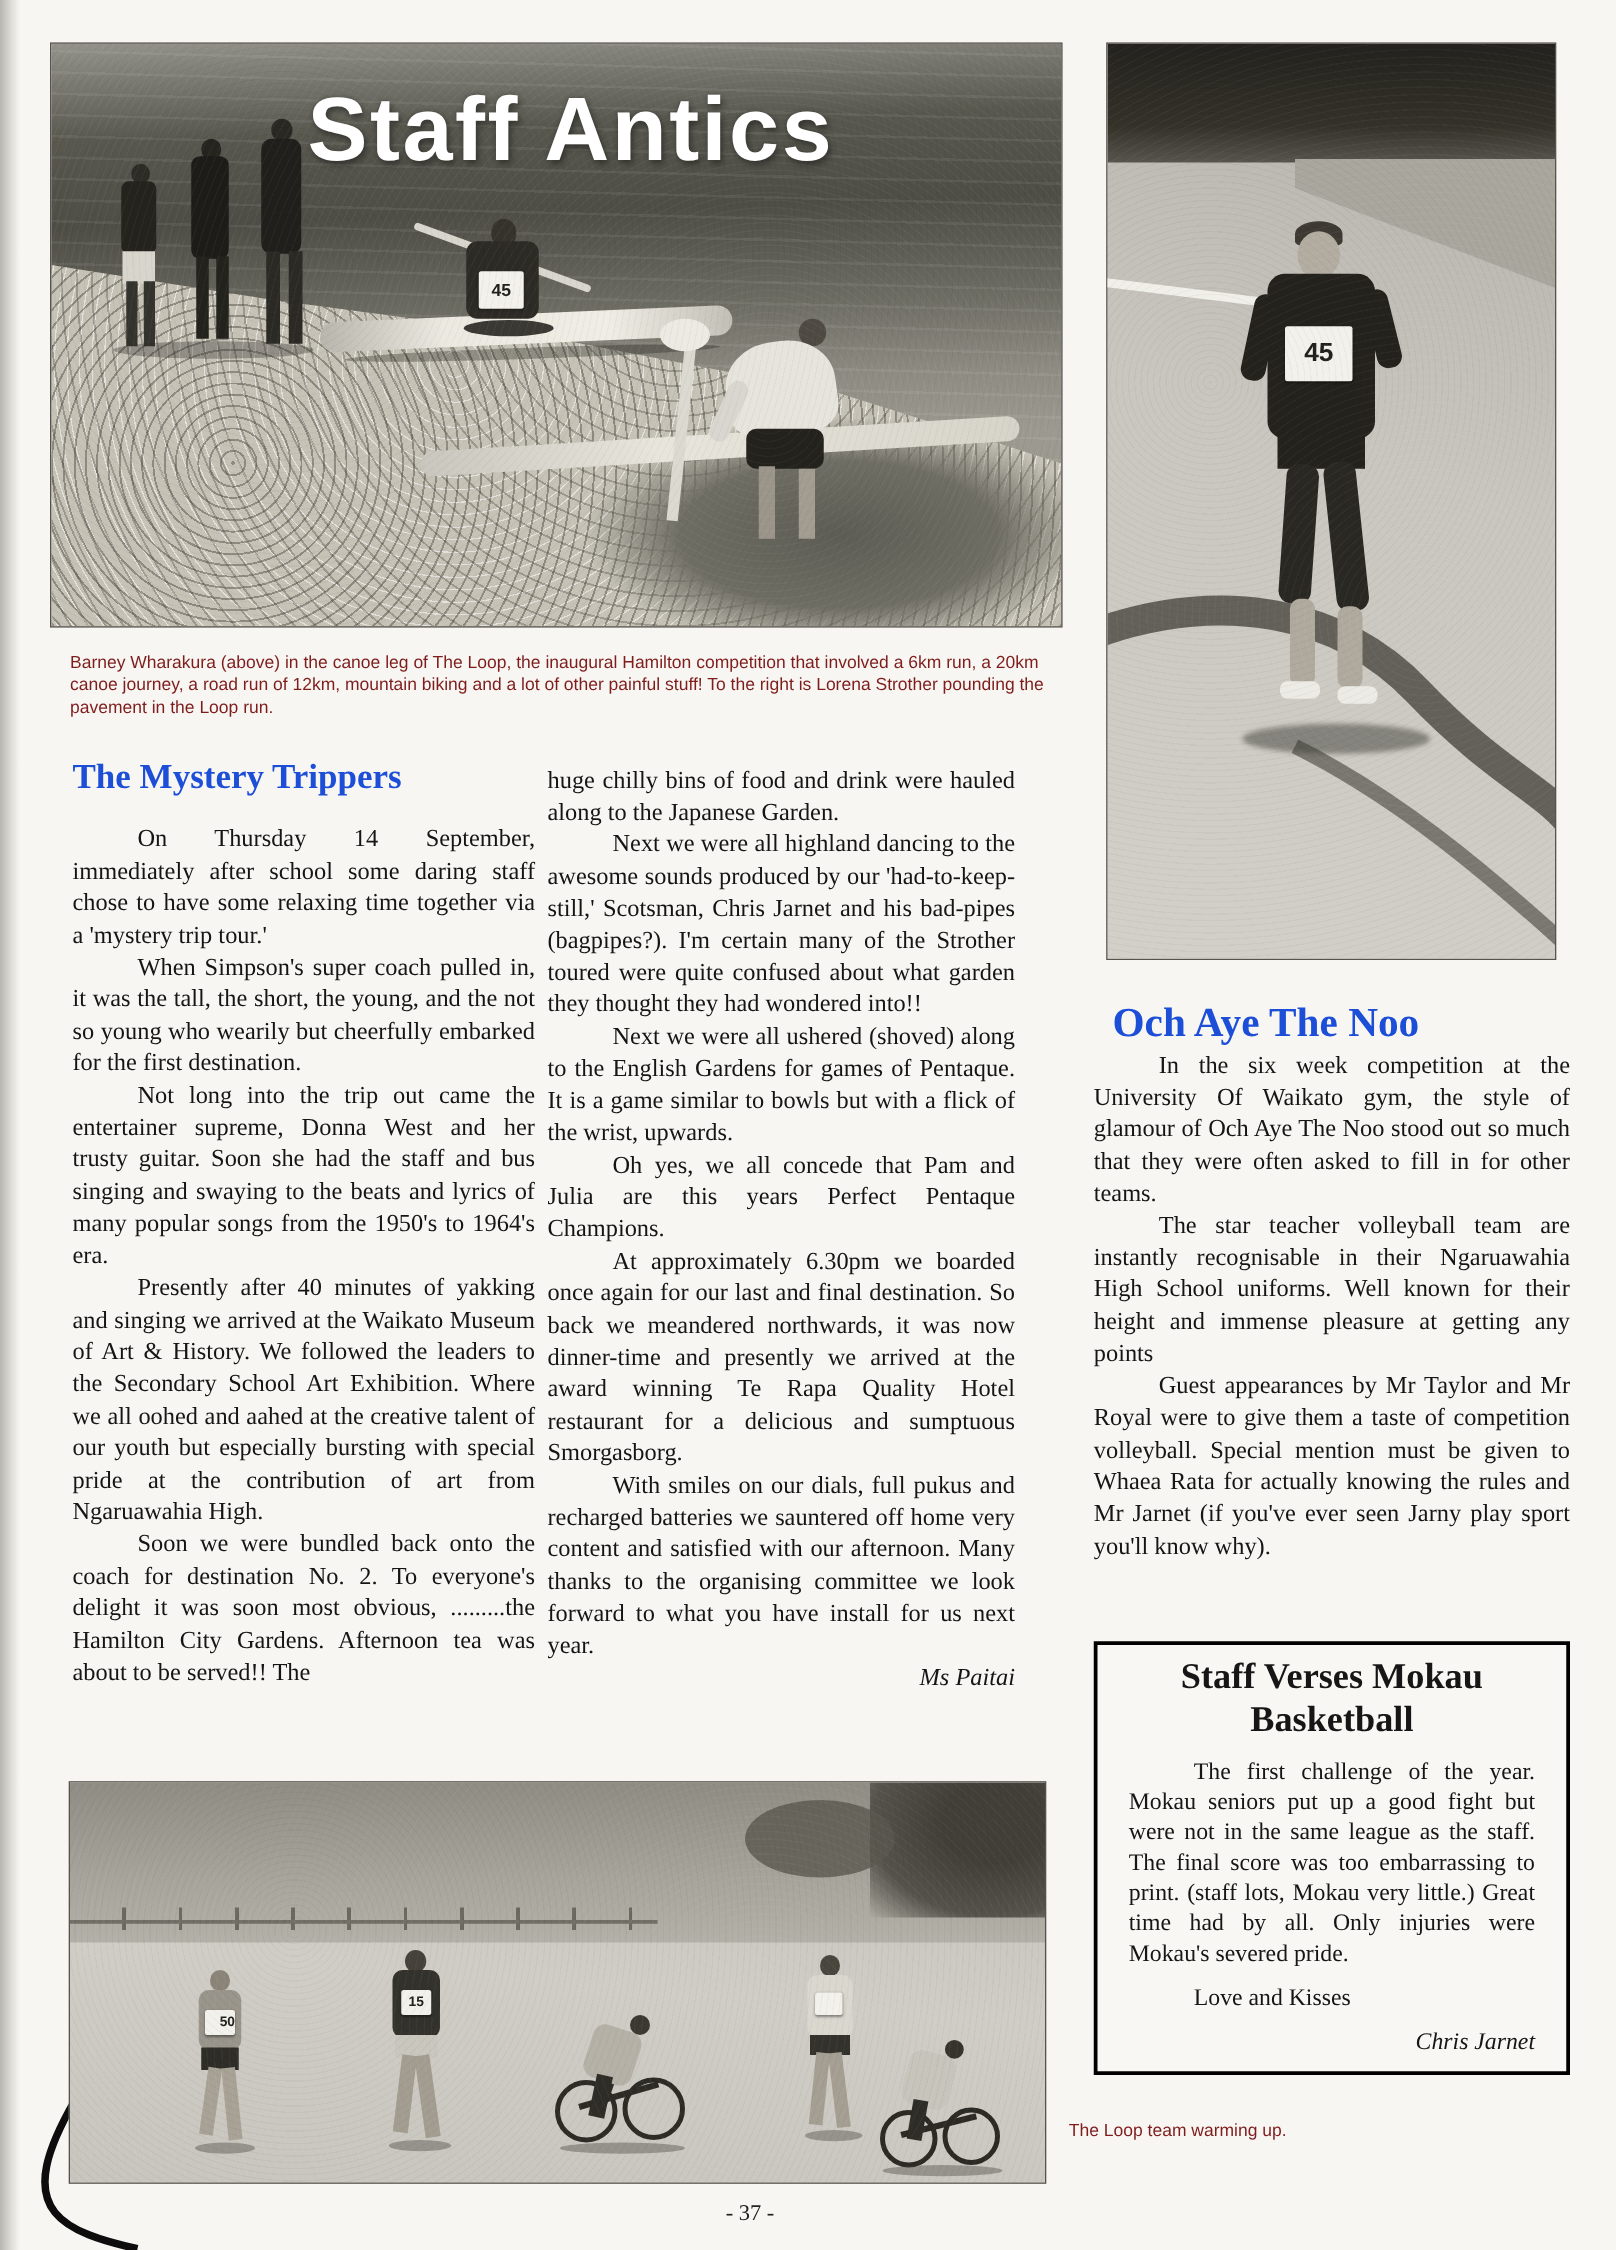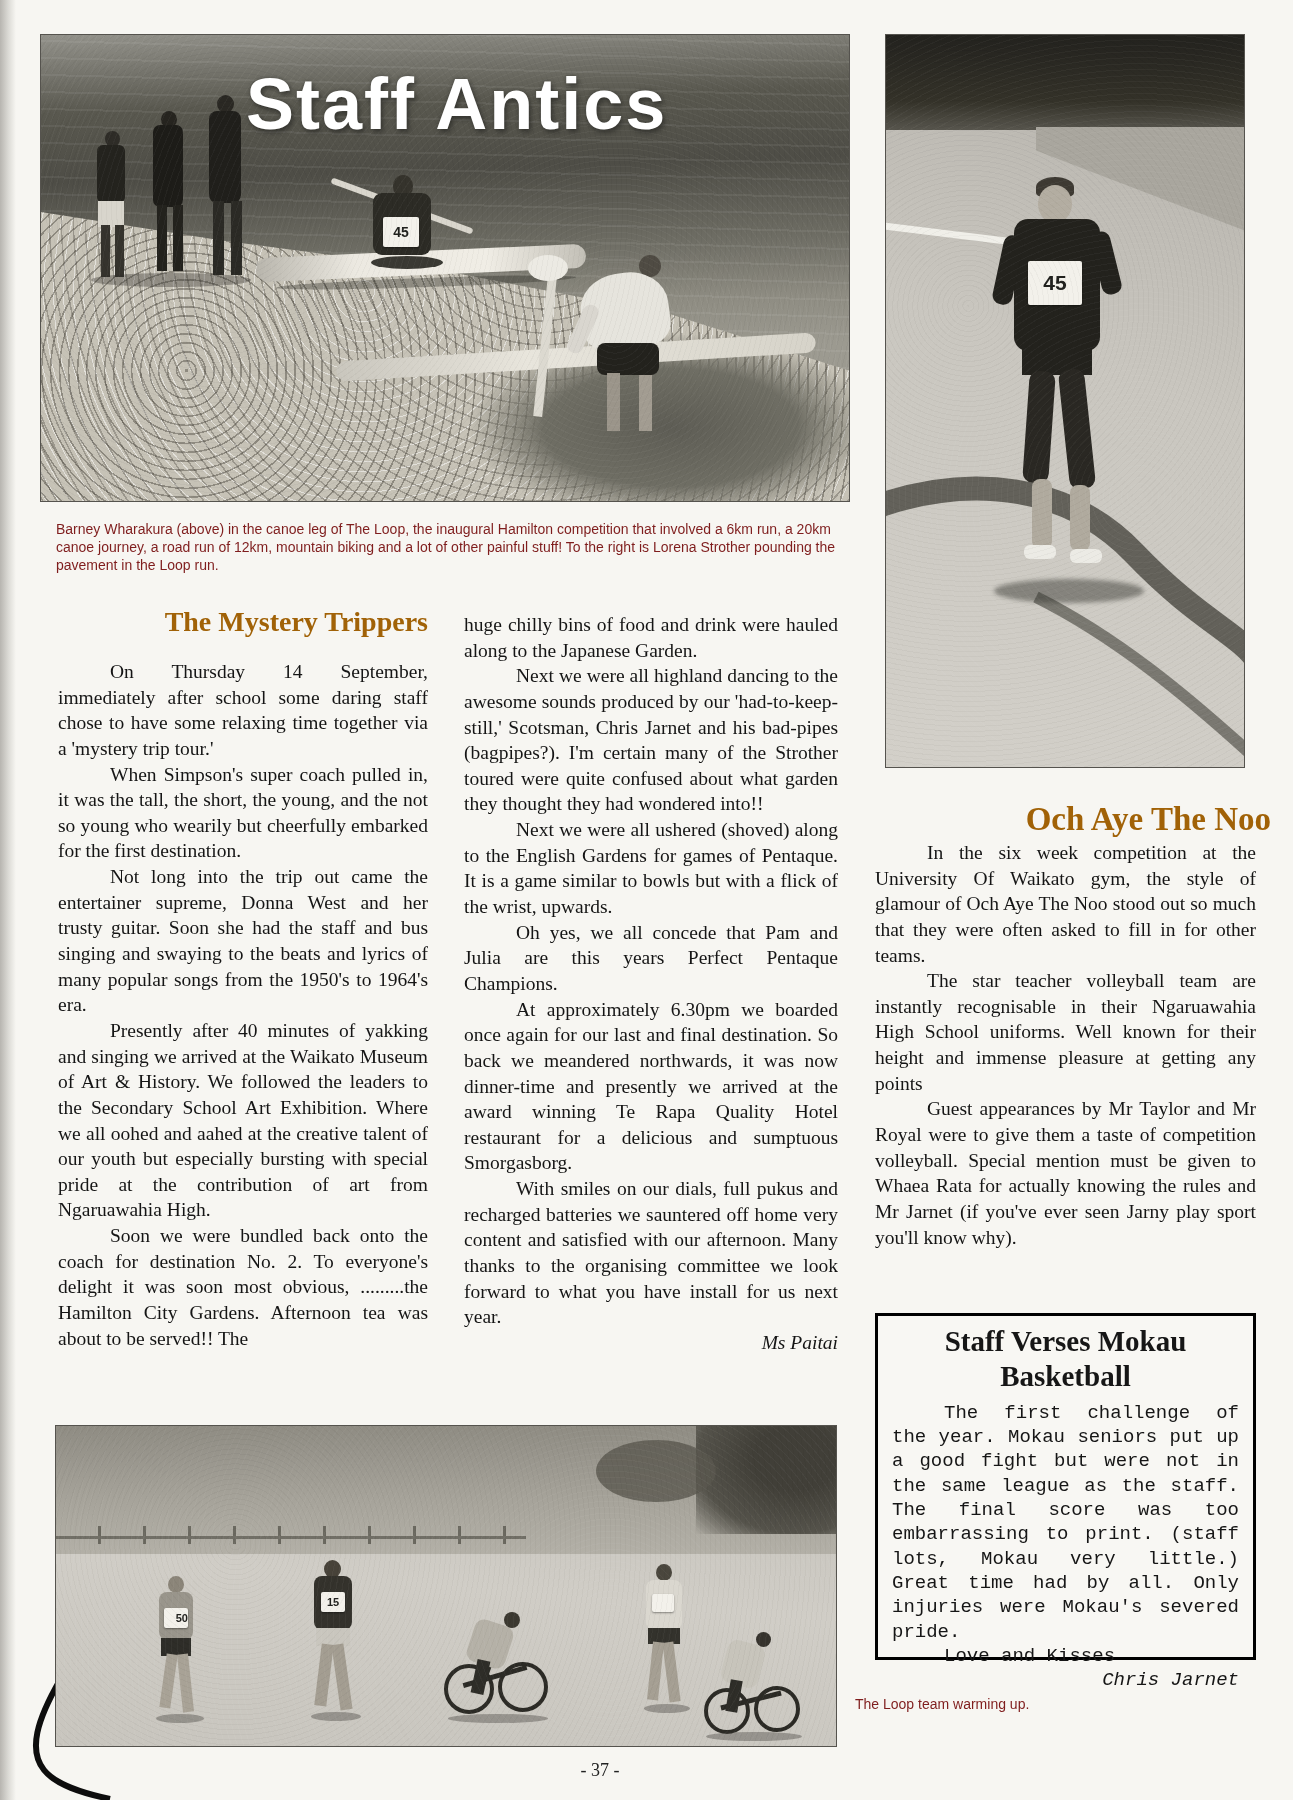--- a/index.html
+++ b/index.html
@@ -5,36 +5,36 @@
   html,body{margin:0;padding:0;}
   body{width:1293px;height:1800px;background:#f7f6f2;position:relative;overflow:hidden;
        font-family:"Liberation Serif", serif;color:#161616;}
   .abs{position:absolute;}
   .photo{position:absolute;border:1px solid #55534e;box-sizing:border-box;overflow:hidden;background:#c4c1ba;}
   .grain{position:absolute;inset:0;pointer-events:none;opacity:.5;
     background-image:
       repeating-radial-gradient(circle at 23% 37%, rgba(0,0,0,.06) 0 1px, transparent 1px 5px),
       repeating-radial-gradient(circle at 71% 63%, rgba(255,255,255,.07) 0 1px, transparent 1px 6px);}
   .caption{position:absolute;font-family:Liberation Sans, sans-serif;font-size:14px;line-height:1.3;color:#7f1d1d;}
-  .headline{position:absolute;font-family:"Liberation Serif", serif;font-weight:bold;color:#a16207;text-align:right;}
+  .headline{position:absolute;font-family:"Liberation Serif", serif;font-weight:bold;color:#1d4ed8;text-align:left;}
   .serif-col{position:absolute;font-size:19.5px;line-height:1.315;text-align:justify;color:#151515;}
   .serif-col p{margin:0;text-indent:52px;}
   .serif-col p.noindent{text-indent:0;}
   .sig{margin:0;text-align:right;font-style:italic;text-indent:0;}
   .overlay-title{position:absolute;font-family:"Liberation Sans", sans-serif;font-weight:800;
     color:#ffffff;letter-spacing:2px;text-shadow:2px 3px 5px rgba(35,35,32,.65), -1px -1px 3px rgba(60,60,55,.35);}
   .bib{position:absolute;background:#f3f1eb;display:flex;align-items:center;justify-content:center;
     font-family:"Liberation Sans", sans-serif;font-weight:bold;color:#20201d;border-radius:2px;
     box-shadow:0 1px 2px rgba(0,0,0,.4);}
   .shape{position:absolute;}
   #bball-box{position:absolute;left:875px;top:1313px;width:381px;height:347px;border:3px solid #000;
     box-sizing:border-box;background:#f8f7f3;padding:4px 14px 0 14px;}
   #bball-box h2{font-size:29px;line-height:1.22;text-align:center;margin:4px 0 6px 0;font-weight:bold;}
   #bball-box .serif-box{font-size:19px;line-height:1.28;text-align:justify;}
-  #bball-box .serif-box p{margin:0;text-indent:52px;font-family:Liberation Mono, monospace;}
+  #bball-box .serif-box p{margin:11px;text-indent:52px;}
   .closing-line{margin:0;text-indent:62px;text-align:left;}
   #page-number{position:absolute;left:150px;top:1760px;width:900px;text-align:center;
     font-size:18px;color:#222;}
   .edge-strip{position:absolute;left:0;top:0;width:16px;height:1800px;
     background:linear-gradient(90deg,#b7b5b0 0%,#dddcd7 55%,rgba(247,246,242,0) 100%);}
 </style>
 </head>
 <body>
 
 <div class="edge-strip"></div>
@@ -125,21 +125,21 @@
 <h1 class="headline" style="left:58px;top:606px;width:370px;font-size:28px;margin:0;">The Mystery Trippers</h1>
 
 <div class="serif-col" style="left:58px;top:659px;width:370px;">
   <p>On Thursday 14 September, immediately after school some daring staff chose to have some relaxing time together via a 'mystery trip tour.'</p>
   <p>When Simpson's super coach pulled in, it was the tall, the short, the young, and the not so young who wearily but cheerfully embarked for the first destination.</p>
   <p>Not long into the trip out came the entertainer supreme, Donna West and her trusty guitar. Soon she had the staff and bus singing and swaying to the beats and lyrics of many popular songs from the 1950's to 1964's era.</p>
   <p>Presently after 40 minutes of yakking and singing we arrived at the Waikato Museum of Art &amp; History. We followed the leaders to the Secondary School Art Exhibition. Where we all oohed and aahed at the creative talent of our youth but especially bursting with special pride at the contribution of art from Ngaruawahia High.</p>
   <p>Soon we were bundled back onto the coach for destination No. 2. To everyone's delight it was soon most obvious, .........the Hamilton City Gardens. Afternoon tea was about to be served!! The</p>
 </div>
 
-<div class="serif-col" style="left:464px;top:612px;width:374px;">
+<div class="serif-col" style="left:438px;top:612px;width:374px;">
   <p class="noindent">huge chilly bins of food and drink were hauled along to the Japanese Garden.</p>
   <p>Next we were all highland dancing to the awesome sounds produced by our 'had-to-keep-still,' Scotsman, Chris Jarnet and his bad-pipes (bagpipes?). I'm certain many of the Strother toured were quite confused about what garden they thought they had wondered into!!</p>
   <p>Next we were all ushered (shoved) along to the English Gardens for games of Pentaque. It is a game similar to bowls but with a flick of the wrist, upwards.</p>
   <p>Oh yes, we all concede that Pam and Julia are this years Perfect Pentaque Champions.</p>
   <p>At approximately 6.30pm we boarded once again for our last and final destination. So back we meandered northwards, it was now dinner-time and presently we arrived at the award winning Te Rapa Quality Hotel restaurant for a delicious and sumptuous Smorgasborg.</p>
   <p>With smiles on our dials, full pukus and recharged batteries we sauntered off home very content and satisfied with our afternoon. Many thanks to the organising committee we look forward to what you have install for us next year.</p>
   <p class="sig">Ms Paitai</p>
 </div>
 
 <h1 class="headline" style="left:875px;top:786px;width:381px;font-size:33px;margin:15px;">Och Aye The Noo</h1>

